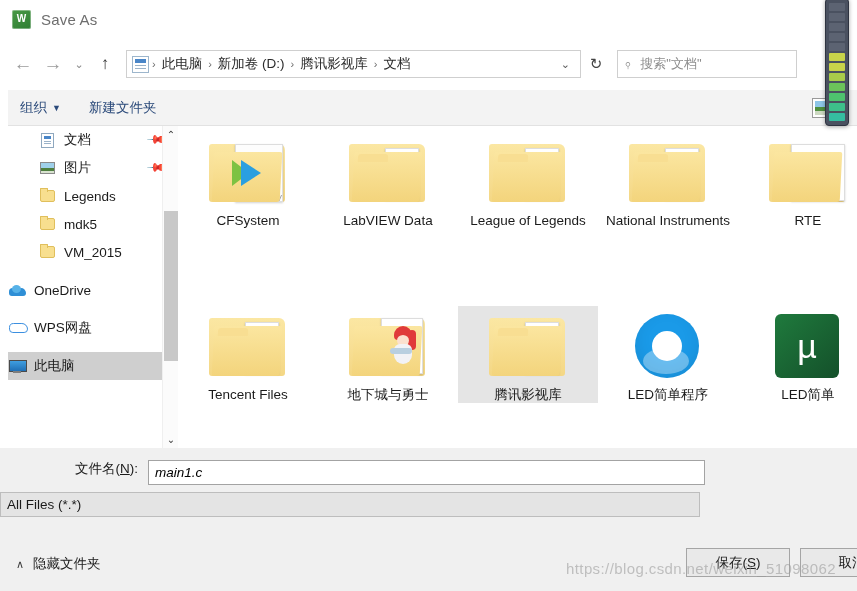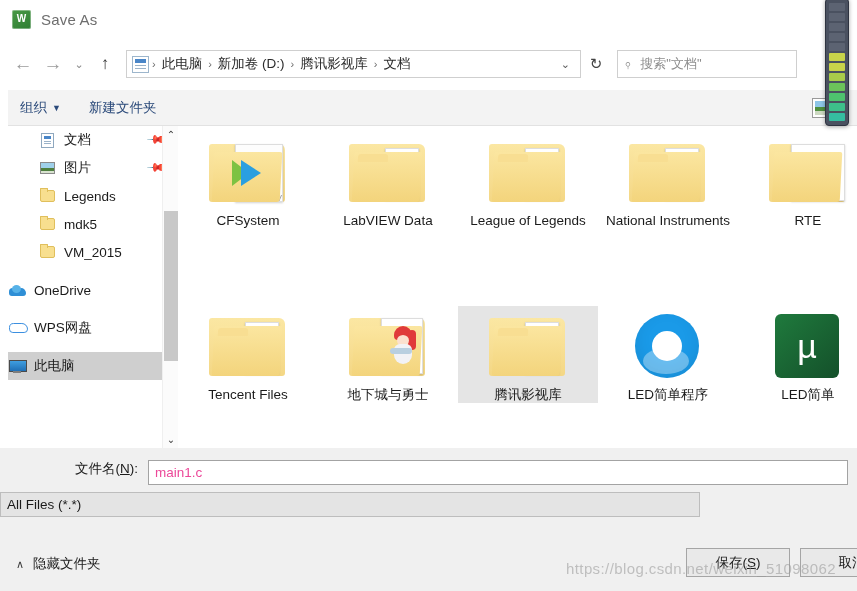--- a/index.html
+++ b/index.html
@@ -267,22 +267,22 @@
   }
   .form-row { position: absolute; left: 0; display: flex; align-items: flex-start; }
   .form-row.r1 { top: 12px; }
   .form-row.r2 { top: 44px; }
   .form-label {
     width: 148px; text-align: right; padding-right: 10px; font-size: 13.5px; color: #1b1b1b;
     white-space: nowrap;
   }
   .form-label u { text-decoration: underline; }
   .text-input {
-    width: 700px; height: 25px; border: 1px solid #a3a3a3; background: #fff;
-    display: flex; align-items: center; padding: 0 6px; font-size: 13.5px; color: #ec4899;
+    width: 557px; height: 25px; border: 1px solid #a3a3a3; background: #fff;
+    display: flex; align-items: center; padding: 0 6px; font-size: 13.5px; color: #000000; font-style: italic;
   }
   .combo {
     width: 700px; height: 25px; border: 1px solid #bdbdbd; background: #e4e4e4;
     display: flex; align-items: center; padding: 0 6px; font-size: 13.5px; color: #1b1b1b;
   }
 
   
   .footer {
     position: absolute; left: 0; top: 543px; width: 857px; height: 48px; background: #f0f0f0;
   }

